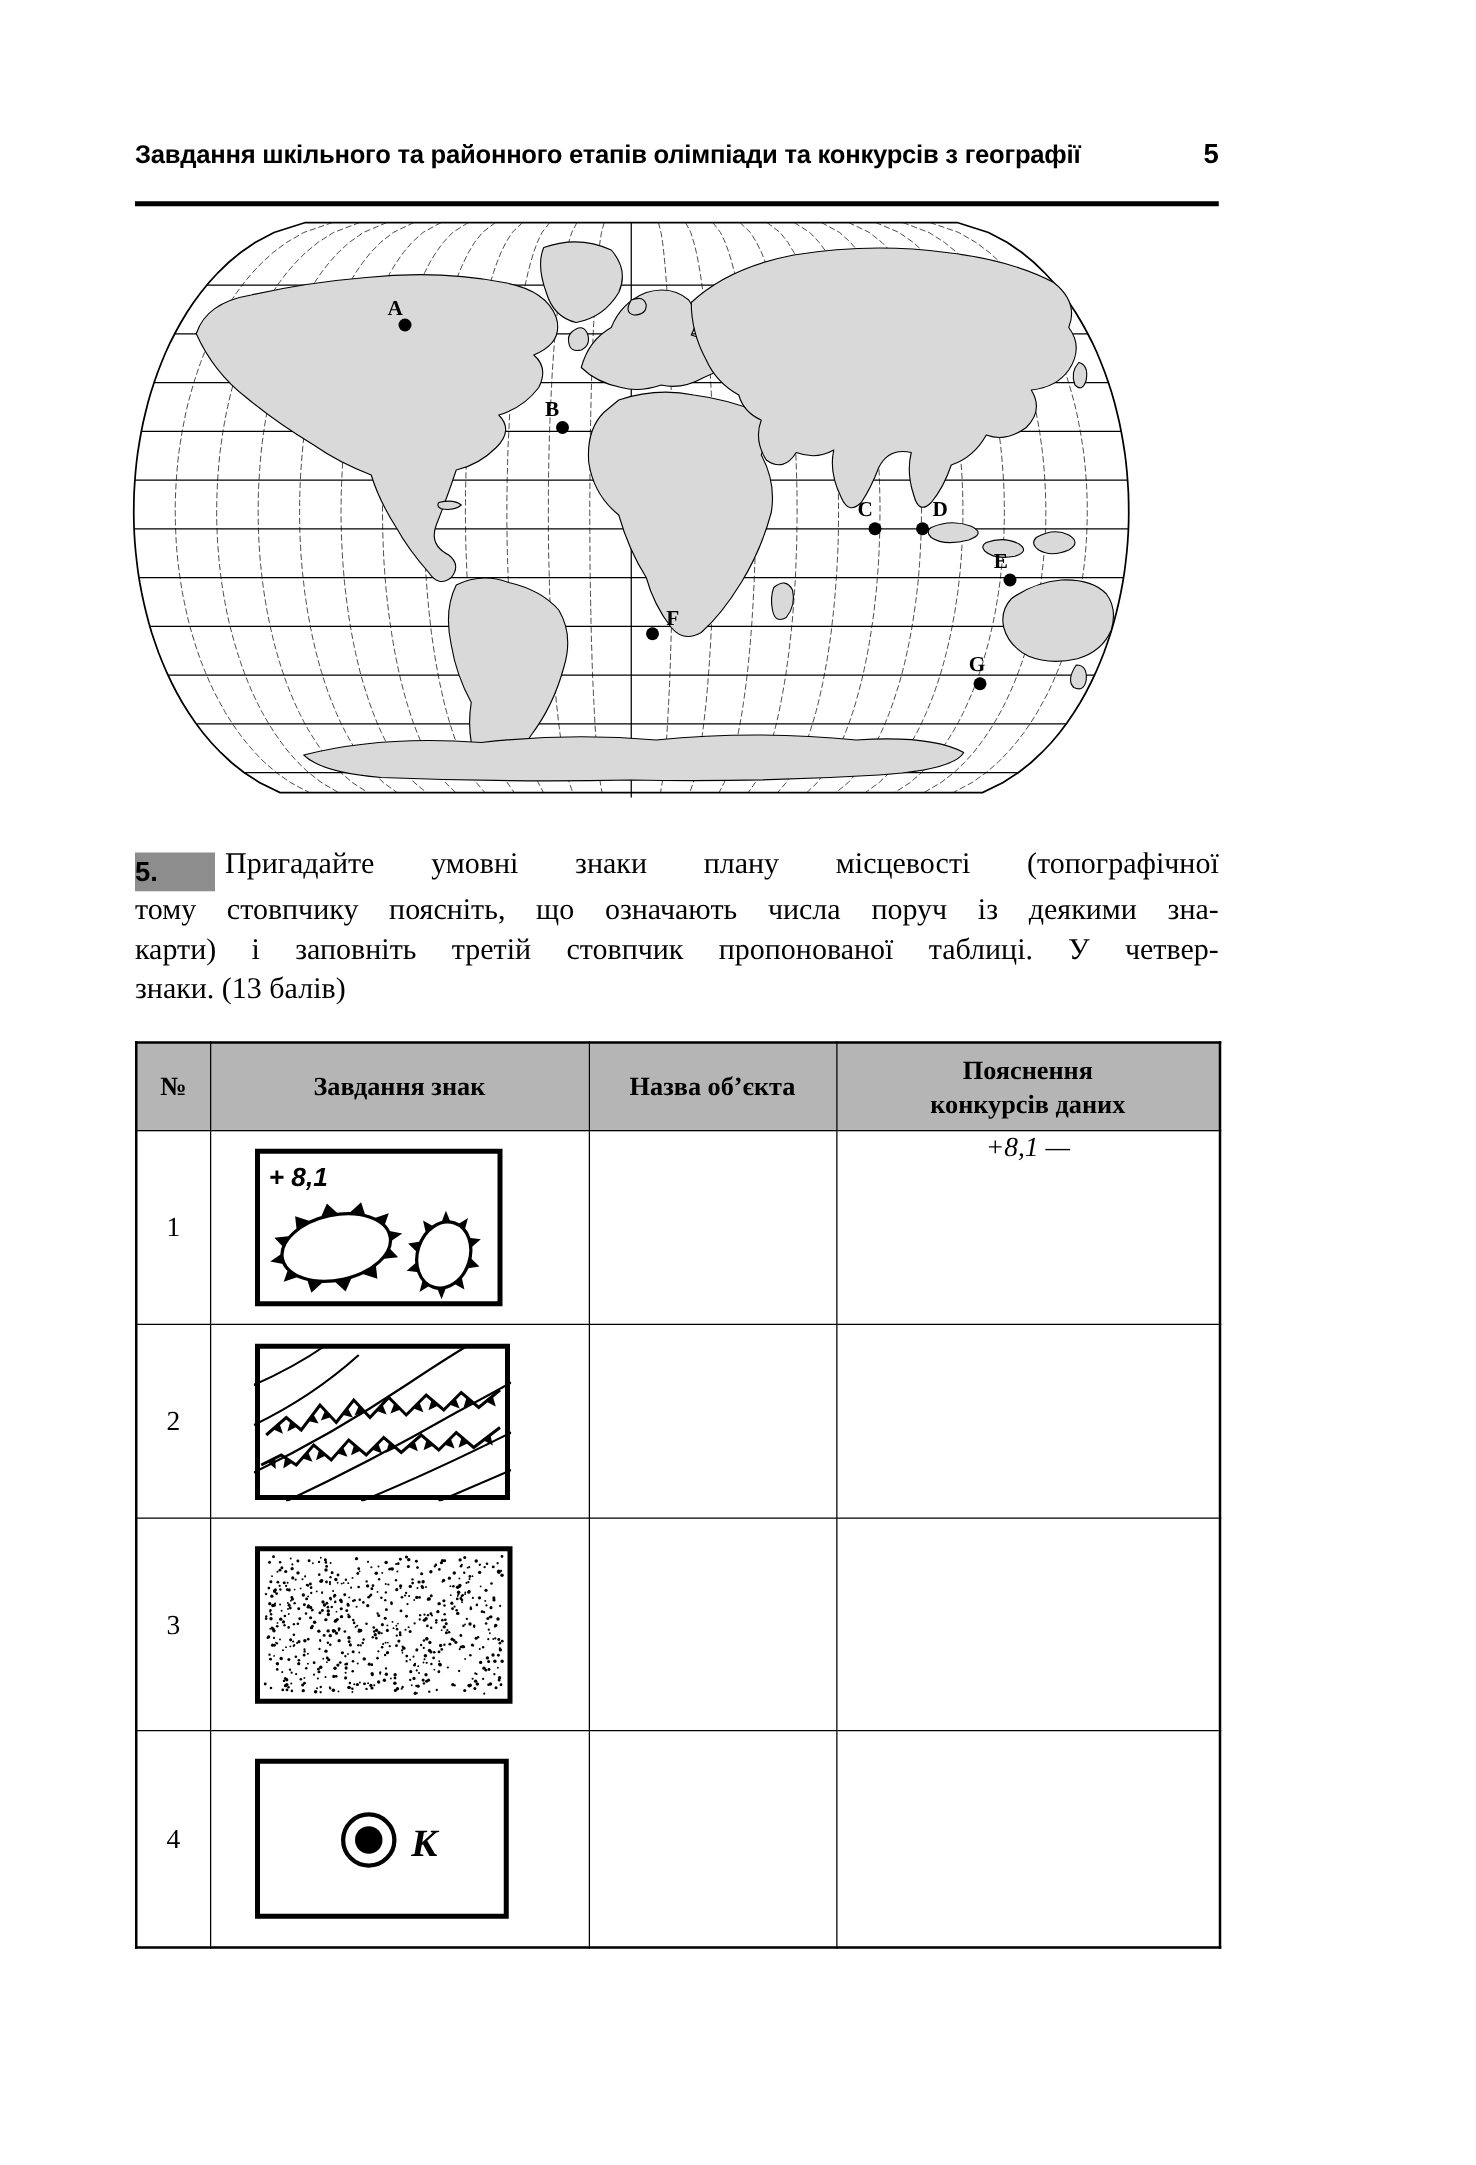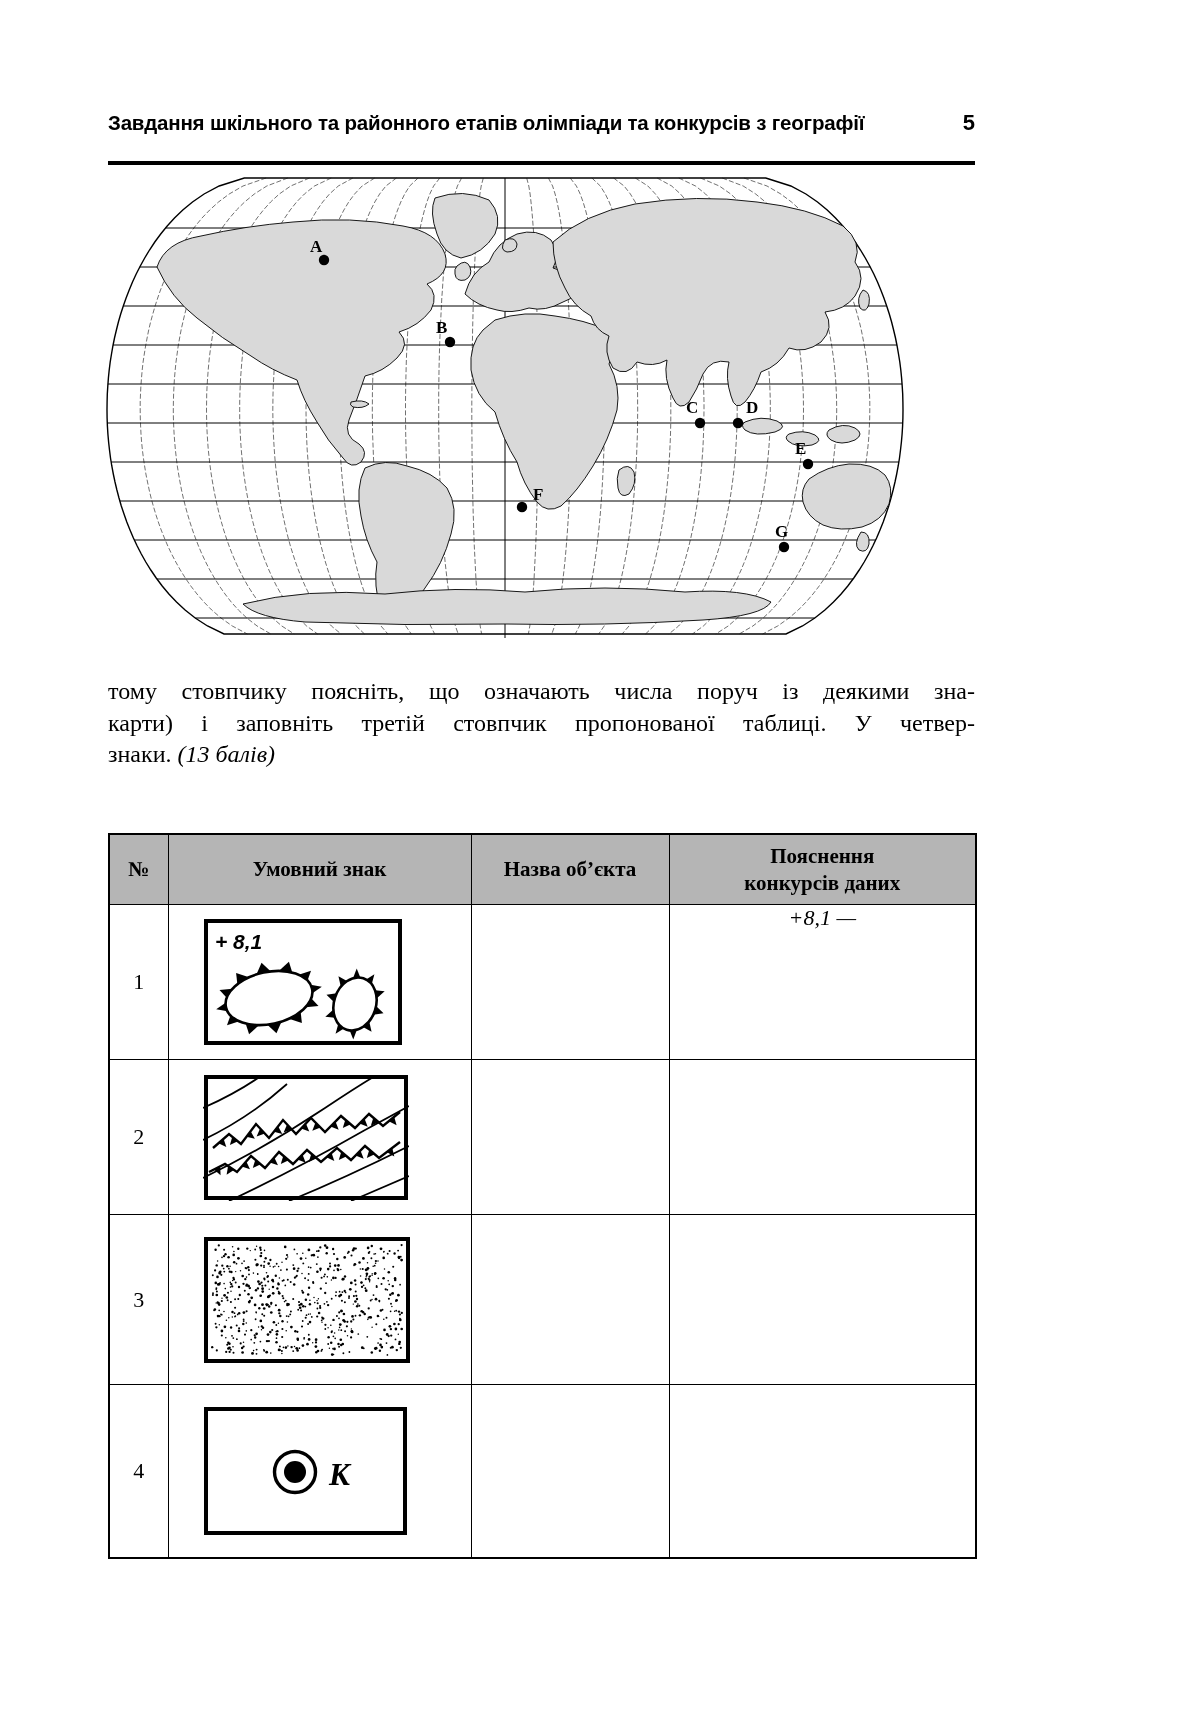--- a/index.html
+++ b/index.html
@@ -22,21 +22,21 @@
   .map-label{font-family:"Liberation Serif",serif;font-weight:bold;font-size:17px;}
 
   .task{position:absolute;left:108px;top:676px;width:867px;font-size:24px;line-height:31.5px;}
   .t-line{white-space:normal;}
   .t-line.justify{text-align:justify;text-align-last:justify;}
   .task-num{
     display:inline-block;width:64px;height:31px;background:#8d8d8d;color:#000;
     font-family:"Liberation Sans",sans-serif;font-weight:700;font-size:22px;line-height:31px;
     text-align:center;vertical-align:-7px;margin-right:8px;
   }
-  .score{font-style:italic;text-align:center;}
+  .score{text-align:center;}
 
   table.main{
     position:absolute;left:108px;top:833px;width:867px;
     border-collapse:collapse;table-layout:fixed;border:2.5px solid #000;
   }
   table.main th, table.main td{border:1.6px solid #000;padding:0;}
   thead th{
     background:#b5b5b5;height:69px;text-align:center;vertical-align:middle;
     font-size:21px;font-weight:700;line-height:1.25;
   }
@@ -130,39 +130,42 @@
       <circle cx="703" cy="292" r="5.2" fill="#000"></circle>
       <text x="690" y="282" class="map-label">E</text>
       <circle cx="417" cy="335" r="5.2" fill="#000"></circle>
       <text x="428" y="328" class="map-label">F</text>
       <circle cx="679" cy="375" r="5.2" fill="#000"></circle>
       <text x="670" y="365" class="map-label">G</text>
     </g>
   </svg>
 
 <div class="task">
+  <div class="t-line justify">
+    <span class="task-num">5.</span><span>Пригадайте умовні знаки плану місцевості (топографічної</span>
+  </div>
   <div class="t-line justify">тому стовпчику поясніть, що означають числа поруч із деякими зна-</div>
   <div class="t-line justify">карти) і заповніть третій стовпчик пропонованої таблиці. У четвер-</div>
   <div class="t-line">
     <span>знаки.</span>
     <span class="score">(13 балів)</span>
   </div>
 </div>
 
 <table class="main">
   <colgroup>
     <col style="width:59px">
       <col style="width:303px">
       <col style="width:198px">
       <col style="width:307px">
   </colgroup>
   <thead>
     <tr>
       <th>№</th>
-      <th>Умовний знак</th>
+      <th>Завдання знак</th>
       <th>Назва об’єкта</th>
       <th>
           <div class="hdr-wrap">Пояснення конкурсів даних</div>
         </th>
     </tr>
   </thead>
   <tbody>
     <tr class="r1">
       <td class="num">1</td>
       <td class="sym">

